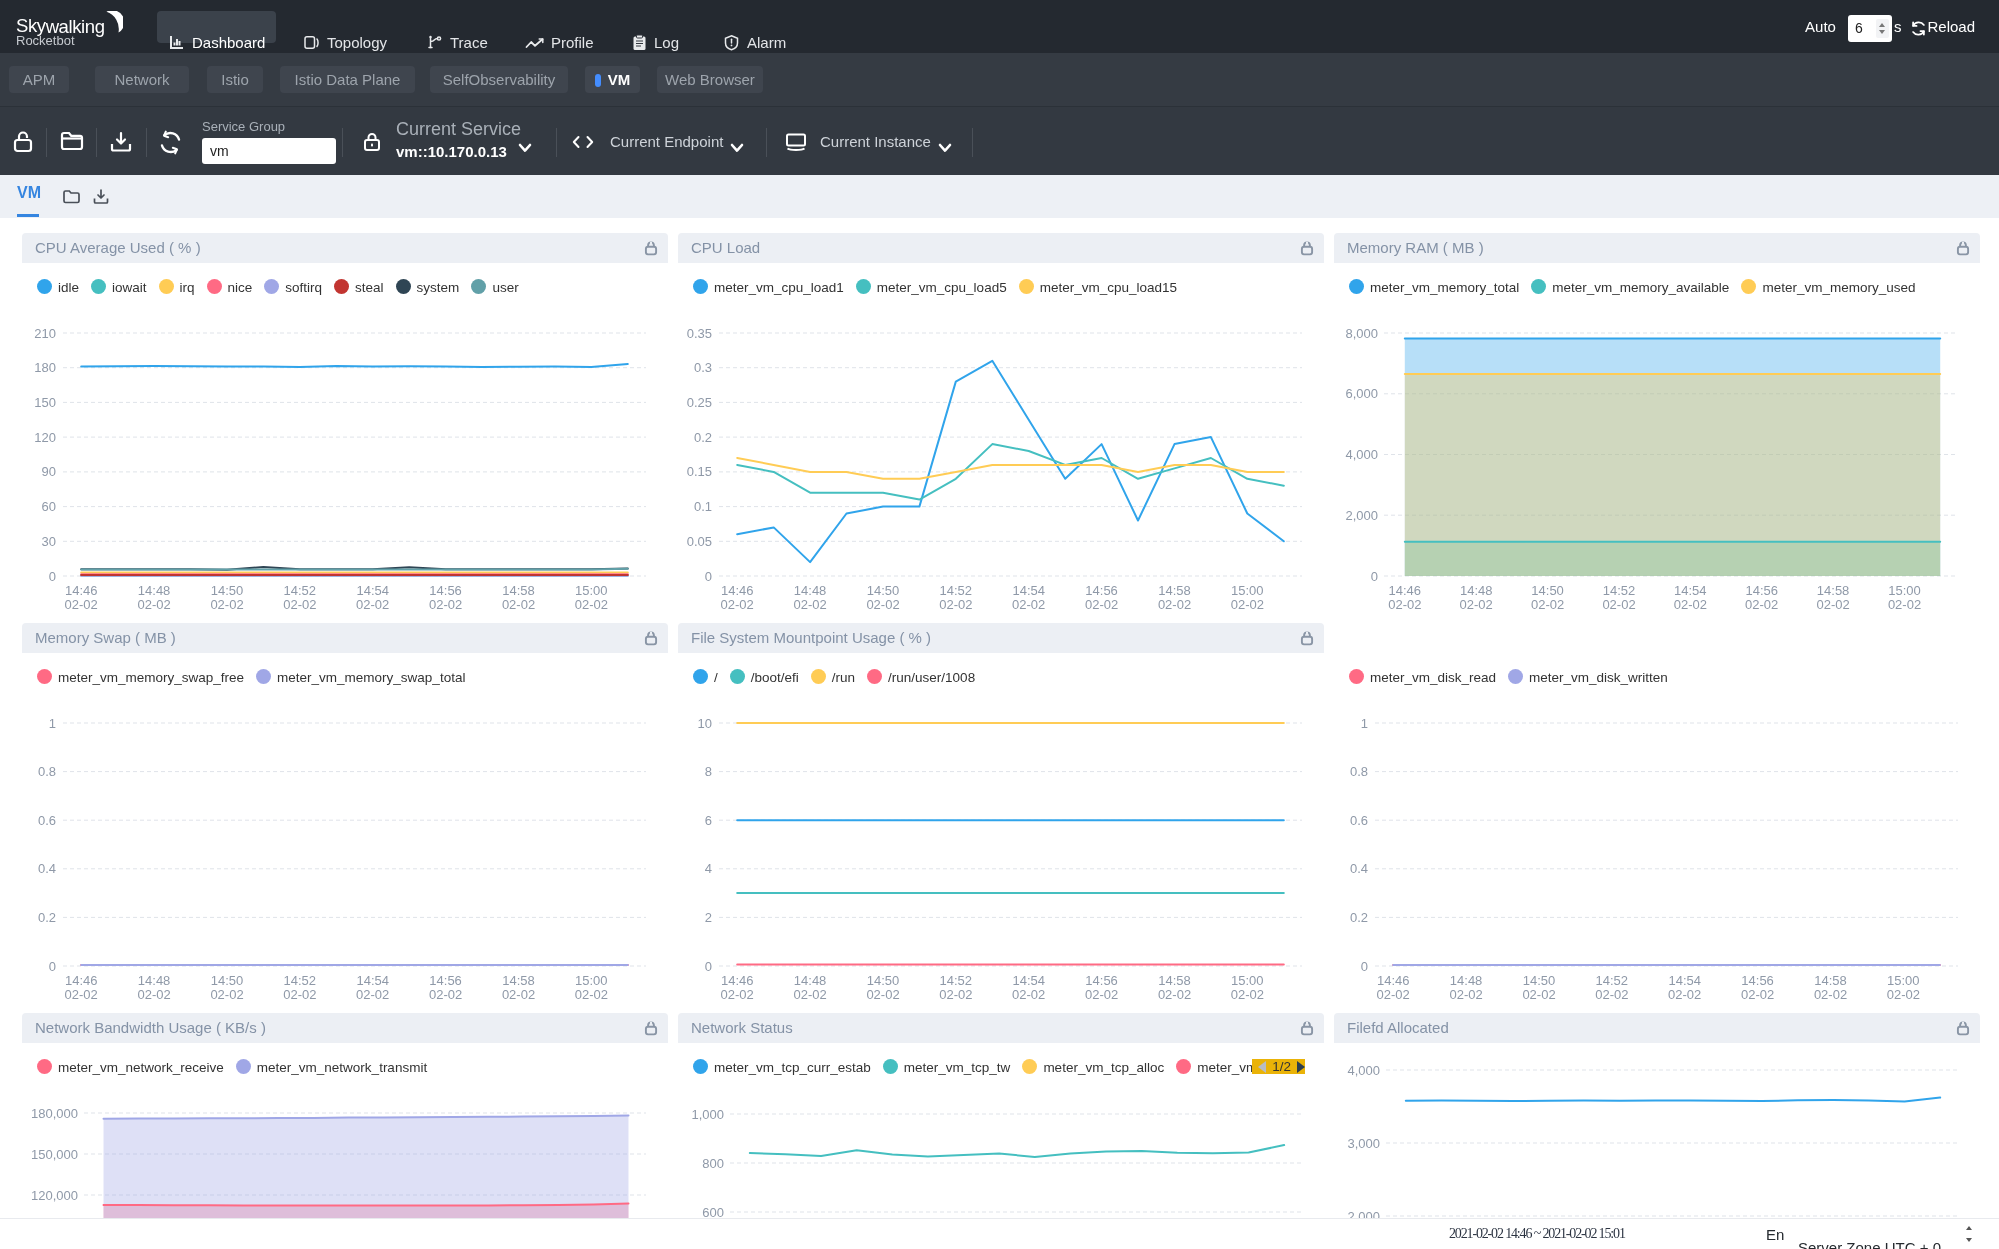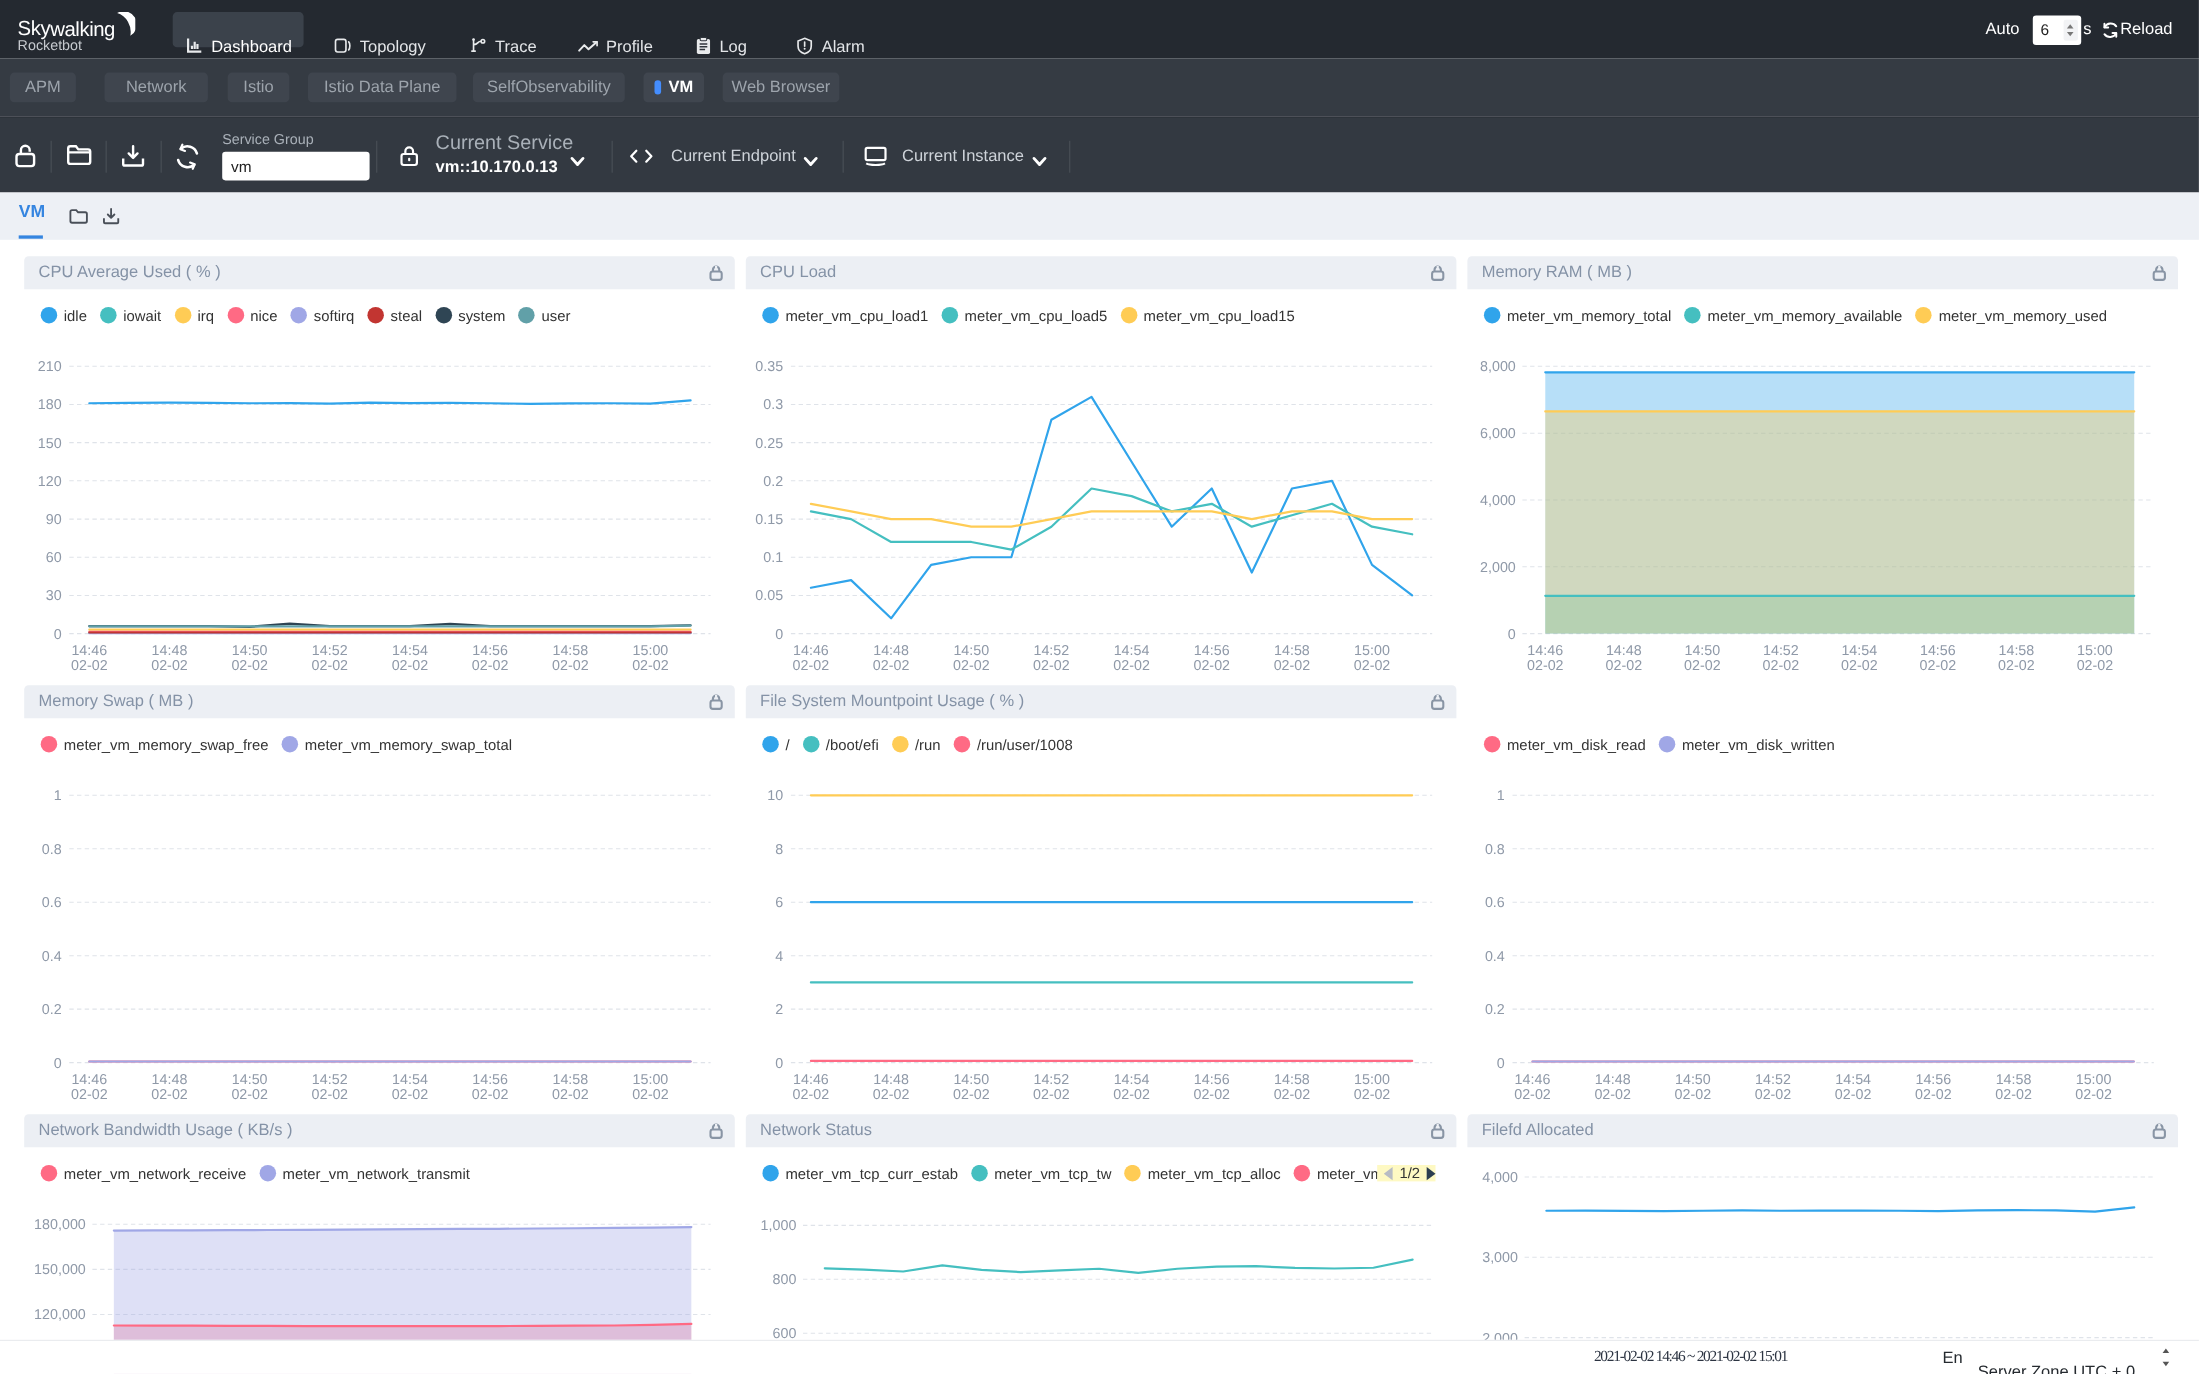--- a/index.html
+++ b/index.html
@@ -50,21 +50,21 @@
 .tbi{position:absolute;top:13px}
 .card{position:absolute;width:646px;height:380px;background:#fff}
 .hd{position:absolute;left:0;top:0;width:646px;height:30px;background:#eceff4;border-radius:4px 4px 0 0}
 .hd span{position:absolute;left:13px;top:6px;font-size:15px;color:#8492a6}
 .hd svg{position:absolute;right:9px;top:7px}
 .lg{position:absolute;left:15px;top:46px;height:18px;font-size:13.5px;color:#333;white-space:nowrap;z-index:2}
 .lg.clip{width:620px;overflow:hidden}
 .li{margin-right:12px}
 .li i{display:inline-block;width:15px;height:15px;border-radius:50%;margin-right:6px;vertical-align:-2.5px}
 .ch{position:absolute;left:0;top:0}
-.pager{position:absolute;right:8px;top:0;background:#fef9c3;padding-left:6px}
+.pager{position:absolute;right:8px;top:0;background:#eab308;padding-left:6px}
 .pager b{font-weight:normal;color:#333;margin:0 6px;font-size:13.5px}
 .tri-l,.tri-r{display:inline-block;width:0;height:0;border-top:6px solid transparent;border-bottom:6px solid transparent;vertical-align:-2px}
 .tri-l{border-right:8px solid #b8bcc4}
 .tri-r{border-left:8px solid #2c3e50}
 .footer{position:absolute;left:0;top:1218px;width:1999px;height:31px;background:#fff;border-top:1px solid #e8eaee;z-index:5}
 .fdate{position:absolute;left:1449px;top:7px;font-family:Liberation Serif, serif;font-size:14px;color:#2c3442;letter-spacing:-1.15px}
 .fen{position:absolute;left:1766px;top:7px;font-size:15px;color:#252a2f}
 .fzone{position:absolute;left:1798px;top:20px;font-size:15px;color:#252a2f}
 .fspin{position:absolute;left:1963px;top:5px;width:14px;height:20px}
 .fspin .su{border-bottom-color:#555;left:3px;top:2px}

